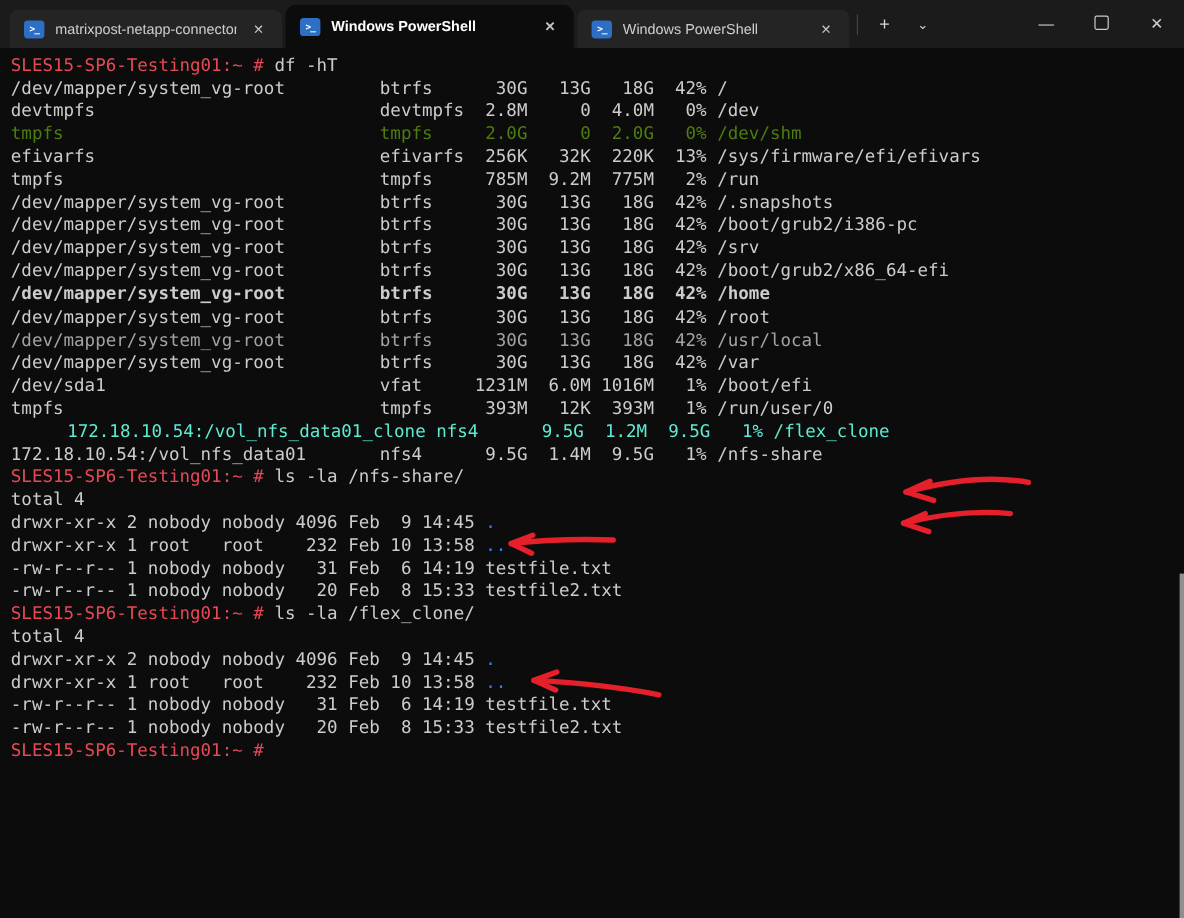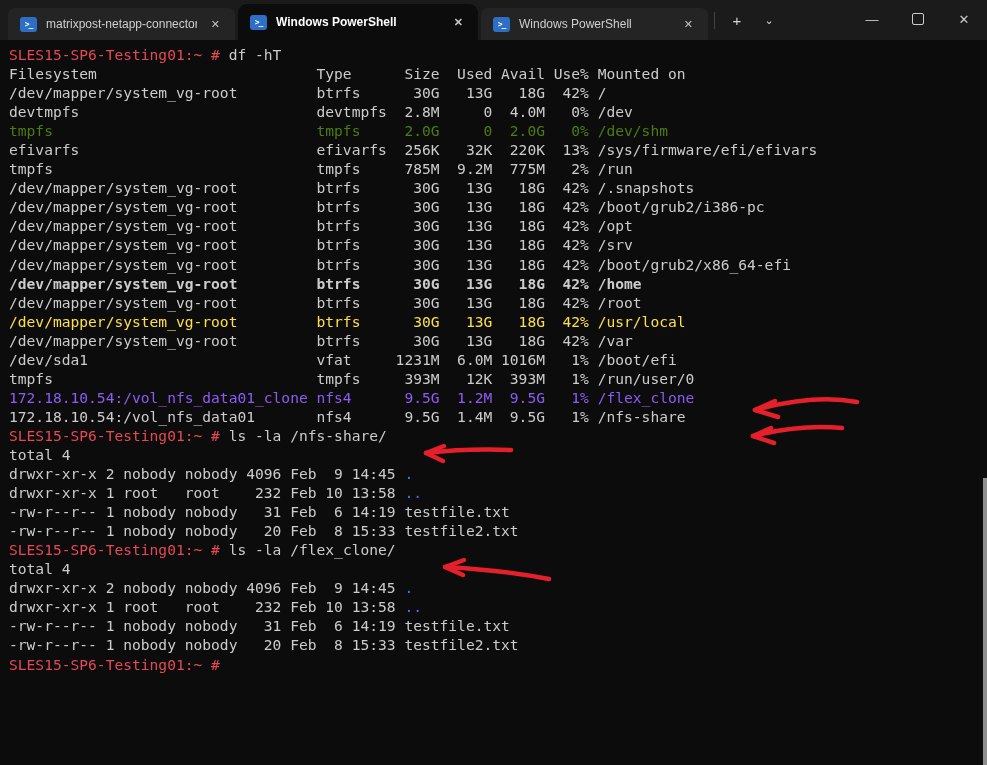--- a/index.html
+++ b/index.html
@@ -86,38 +86,36 @@
     <div class="win-btn">
         <span class="max-glyph"></span>
       </div>
     <div class="win-btn">✕</div>
   </div>
 </div>
 
 <div class="terminal">
   <div id="term">
       <div class="tline"><span style="color: rgb(231, 72, 86);">SLES15-SP6-Testing01:~ #</span><span style="color: rgb(204, 204, 204);"> df -hT</span></div>
-      <div class="tline"><span style="color: rgb(204, 204, 204);">Filesystem                         Type      Size  Used Avail Use% Mounted on</span></div>
       <div class="tline"><span style="color: rgb(204, 204, 204);">/dev/mapper/system_vg-root         btrfs      30G   13G   18G  42% /</span></div>
       <div class="tline"><span style="color: rgb(204, 204, 204);">devtmpfs                           devtmpfs  2.8M     0  4.0M   0% /dev</span></div>
       <div class="tline"><span style="color: #4d7c0f;">tmpfs                              tmpfs     2.0G     0  2.0G   0% /dev/shm</span></div>
       <div class="tline"><span style="color: rgb(204, 204, 204);">efivarfs                           efivarfs  256K   32K  220K  13% /sys/firmware/efi/efivars</span></div>
       <div class="tline"><span style="color: rgb(204, 204, 204);">tmpfs                              tmpfs     785M  9.2M  775M   2% /run</span></div>
       <div class="tline"><span style="color: rgb(204, 204, 204);">/dev/mapper/system_vg-root         btrfs      30G   13G   18G  42% /.snapshots</span></div>
       <div class="tline"><span style="color: rgb(204, 204, 204);">/dev/mapper/system_vg-root         btrfs      30G   13G   18G  42% /boot/grub2/i386-pc</span></div>
-      <div class="tline"><span style="color: rgb(204, 204, 204);">/dev/mapper/system_vg-root         btrfs      30G   13G   18G  42% /opt</span></div>
       <div class="tline"><span style="color: rgb(204, 204, 204);">/dev/mapper/system_vg-root         btrfs      30G   13G   18G  42% /srv</span></div>
       <div class="tline"><span style="color: rgb(204, 204, 204);">/dev/mapper/system_vg-root         btrfs      30G   13G   18G  42% /boot/grub2/x86_64-efi</span></div>
       <div class="tline"><span style="color: rgb(204, 204, 204); font-weight: bold;">/dev/mapper/system_vg-root         btrfs      30G   13G   18G  42% /home</span></div>
       <div class="tline"><span style="color: rgb(204, 204, 204);">/dev/mapper/system_vg-root         btrfs      30G   13G   18G  42% /root</span></div>
-      <div class="tline"><span style="color: #fde047;">/dev/mapper/system_vg-root         btrfs      30G   13G   18G  42% /usr/local</span></div>
+      <div class="tline"><span style="color: #a3a3a3;">/dev/mapper/system_vg-root         btrfs      30G   13G   18G  42% /usr/local</span></div>
       <div class="tline"><span style="color: rgb(204, 204, 204);">/dev/mapper/system_vg-root         btrfs      30G   13G   18G  42% /var</span></div>
       <div class="tline"><span style="color: rgb(204, 204, 204);">/dev/sda1                          vfat     1231M  6.0M 1016M   1% /boot/efi</span></div>
       <div class="tline"><span style="color: rgb(204, 204, 204);">tmpfs                              tmpfs     393M   12K  393M   1% /run/user/0</span></div>
-      <div class="tline"><span style="color: #8b5cf6;">172.18.10.54:/vol_nfs_data01_clone nfs4      9.5G  1.2M  9.5G   1% /flex_clone</span></div>
+      <div class="tline"><span style="color: #5eead4; margin-left: 47px;">172.18.10.54:/vol_nfs_data01_clone nfs4      9.5G  1.2M  9.5G   1% /flex_clone</span></div>
       <div class="tline"><span style="color: rgb(204, 204, 204);">172.18.10.54:/vol_nfs_data01       nfs4      9.5G  1.4M  9.5G   1% /nfs-share</span></div>
       <div class="tline"><span style="color: rgb(231, 72, 86);">SLES15-SP6-Testing01:~ #</span><span style="color: rgb(204, 204, 204);"> ls -la /nfs-share/</span></div>
       <div class="tline"><span style="color: rgb(204, 204, 204);">total 4</span></div>
       <div class="tline"><span style="color: rgb(204, 204, 204);">drwxr-xr-x 2 nobody nobody 4096 Feb  9 14:45 </span><span style="color: rgb(59, 120, 255);">.</span></div>
       <div class="tline"><span style="color: rgb(204, 204, 204);">drwxr-xr-x 1 root   root    232 Feb 10 13:58 </span><span style="color: rgb(59, 120, 255);">..</span></div>
       <div class="tline"><span style="color: rgb(204, 204, 204);">-rw-r--r-- 1 nobody nobody   31 Feb  6 14:19 </span><span style="color: rgb(204, 204, 204);">testfile.txt</span></div>
       <div class="tline"><span style="color: rgb(204, 204, 204);">-rw-r--r-- 1 nobody nobody   20 Feb  8 15:33 </span><span style="color: rgb(204, 204, 204);">testfile2.txt</span></div>
       <div class="tline"><span style="color: rgb(231, 72, 86);">SLES15-SP6-Testing01:~ #</span><span style="color: rgb(204, 204, 204);"> ls -la /flex_clone/</span></div>
       <div class="tline"><span style="color: rgb(204, 204, 204);">total 4</span></div>
       <div class="tline"><span style="color: rgb(204, 204, 204);">drwxr-xr-x 2 nobody nobody 4096 Feb  9 14:45 </span><span style="color: rgb(59, 120, 255);">.</span></div>

